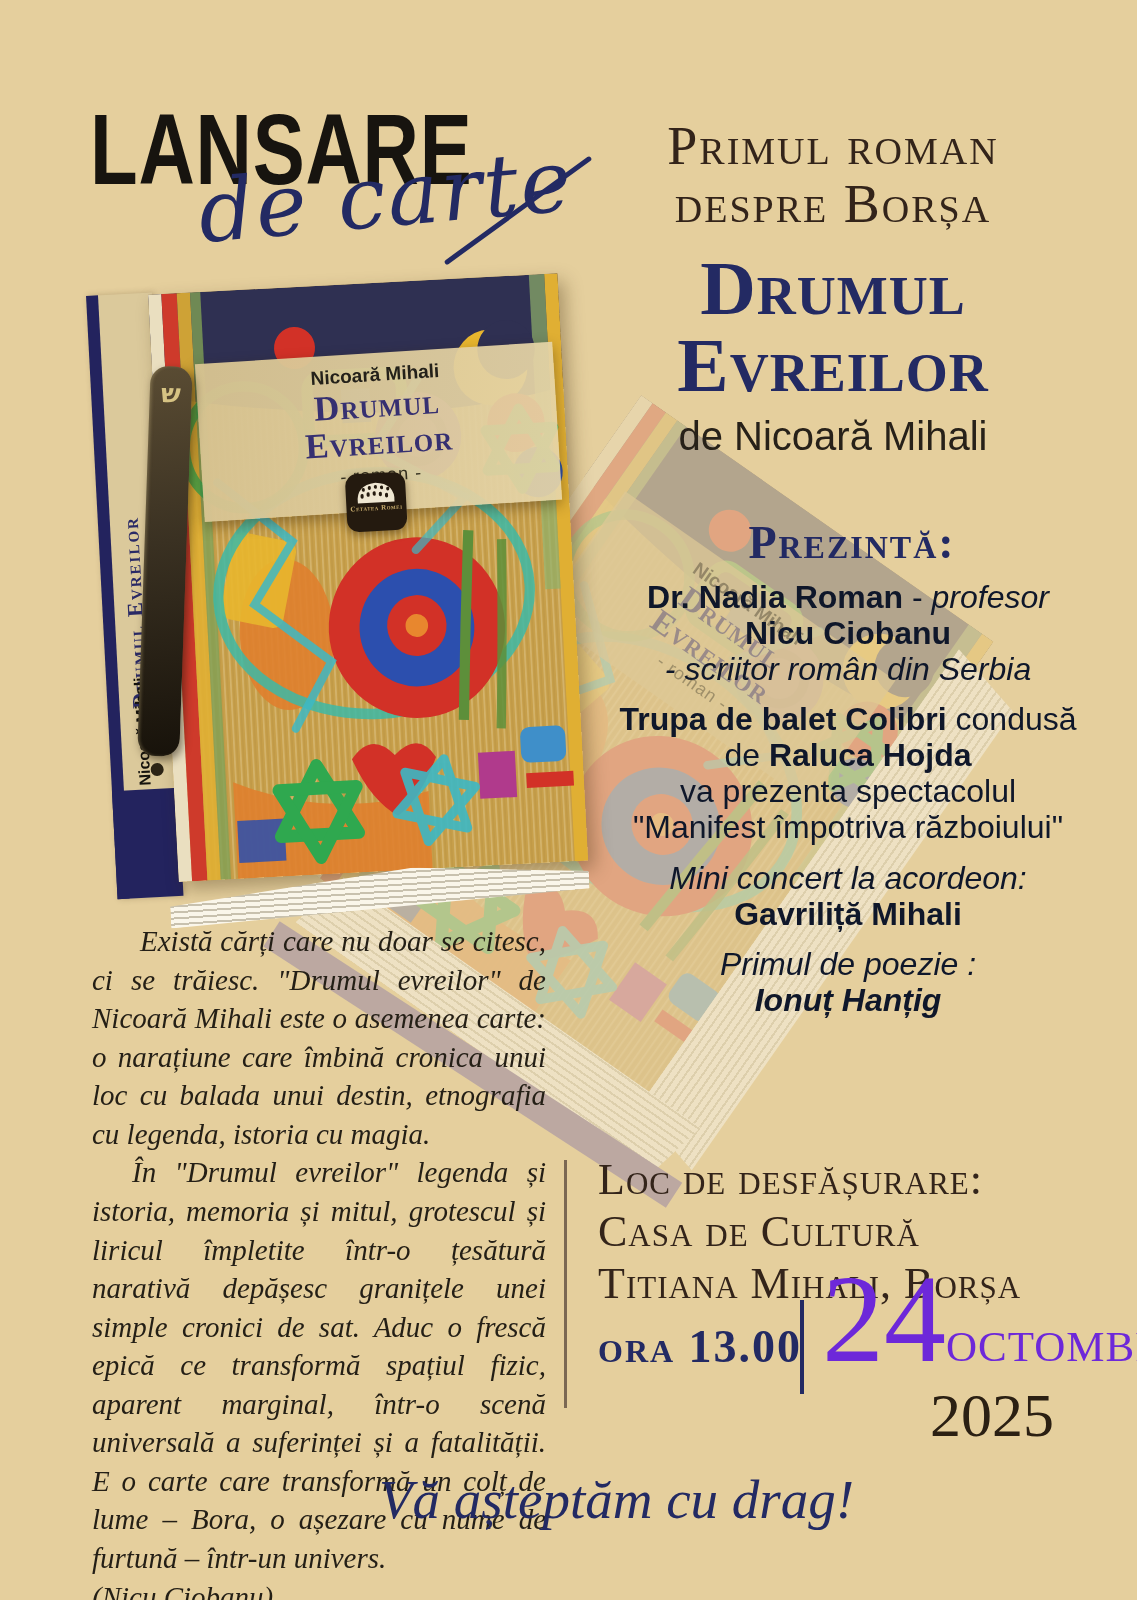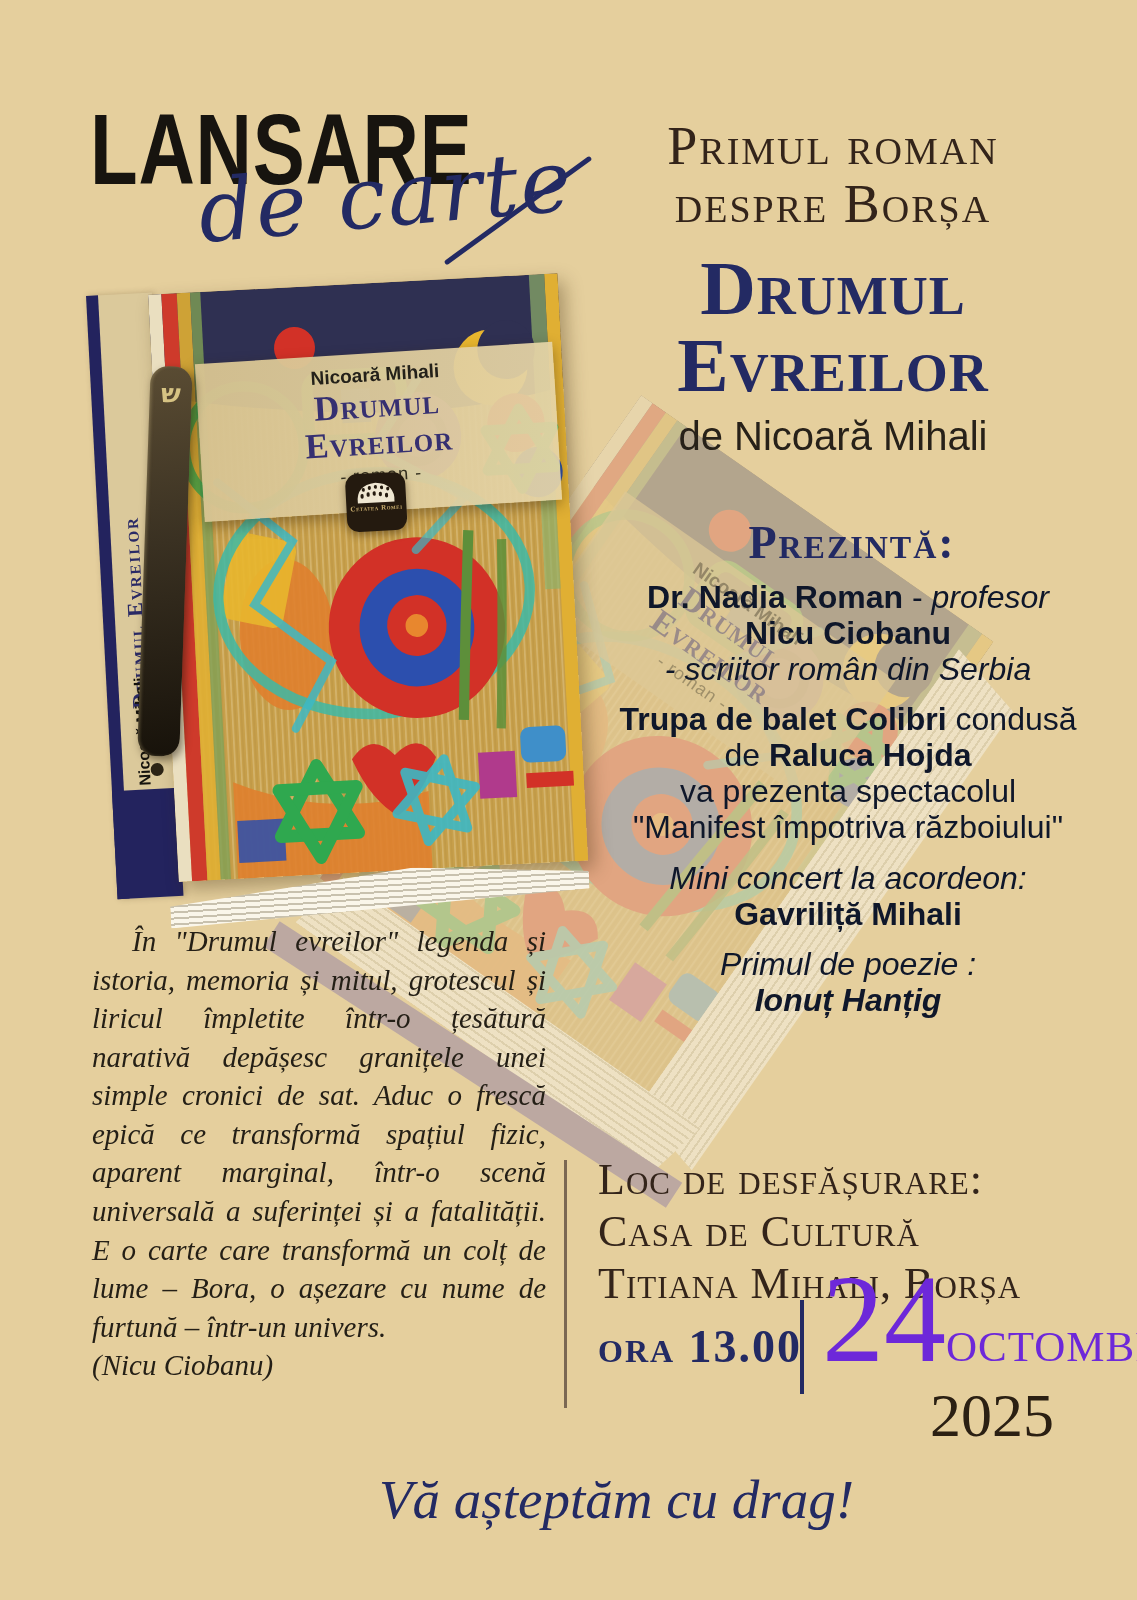--- a/index.html
+++ b/index.html
@@ -267,20 +267,21 @@
       </div>
       <div class="mezuzah">
         <span class="shin">ש</span>
         <div class="mezuzah-bell"></div>
       </div>
     </div>
     <div class="front-pages"></div>
   </div>
 
   <div class="abs review">
+    <p class="rp1">Există cărți care nu doar se citesc, ci se trăiesc. "Drumul evreilor" de Nicoară Mihali este o asemenea carte: o narațiune care îmbină cronica unui loc cu balada unui destin, etnografia cu legenda, istoria cu magia.</p>
     <p class="rp2">În "Drumul evreilor" legenda și istoria, memoria și mitul, grotescul și liricul împletite într-o țesătură narativă depășesc granițele unei simple cronici de sat. Aduc o frescă epică ce transformă spațiul fizic, aparent marginal, într-o scenă universală a suferinței și a fatalității. E o carte care transformă un colț de lume – Bora, o așezare cu nume de furtună – într-un univers.</p>
     <p class="rattr">(Nicu Ciobanu)</p>
   </div>
 
   <div class="abs event-rule"></div>
   <div class="abs loc">
     <div>Loc de desfășurare:</div>
     <div>Casa de Cultură</div>
     <div>Titiana Mihali, Borșa</div>
   </div>

